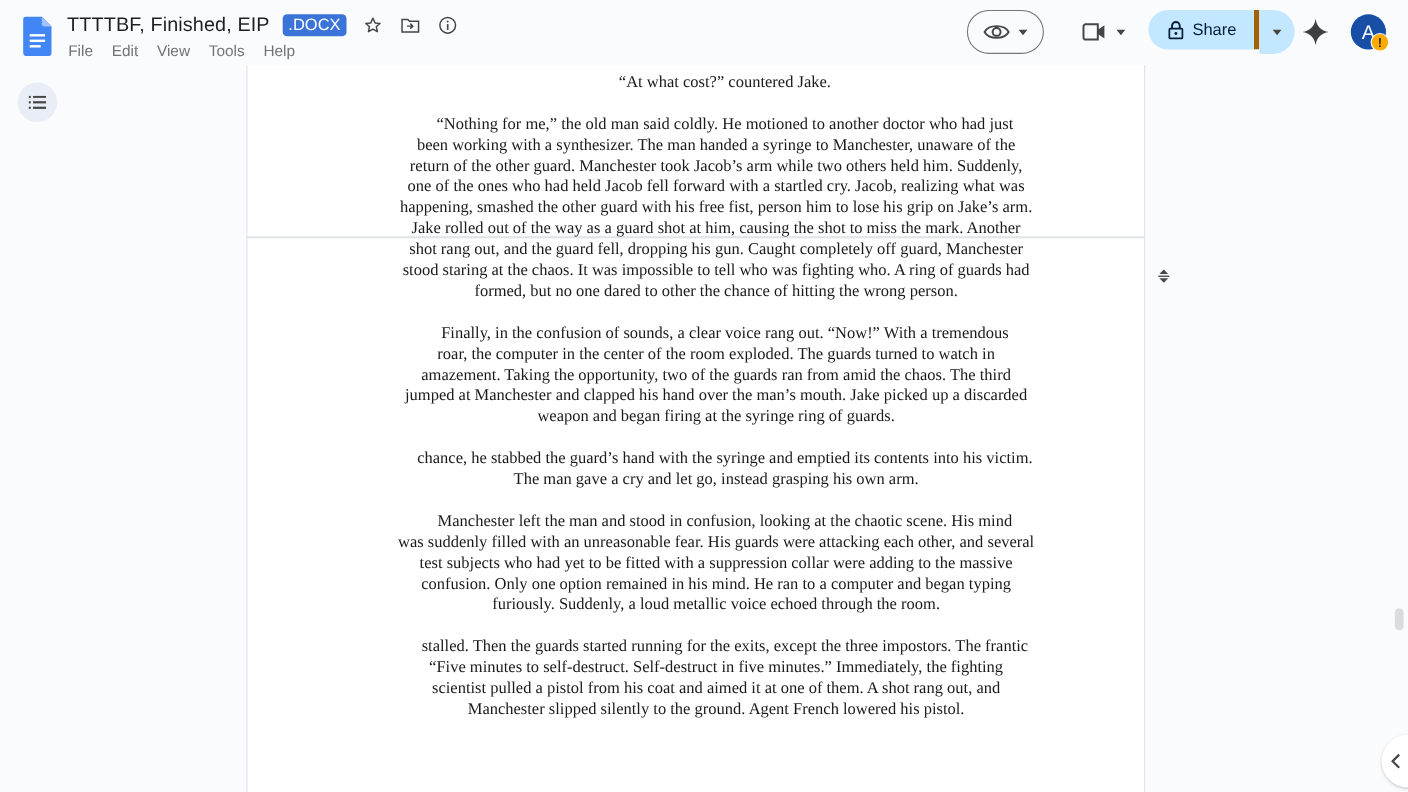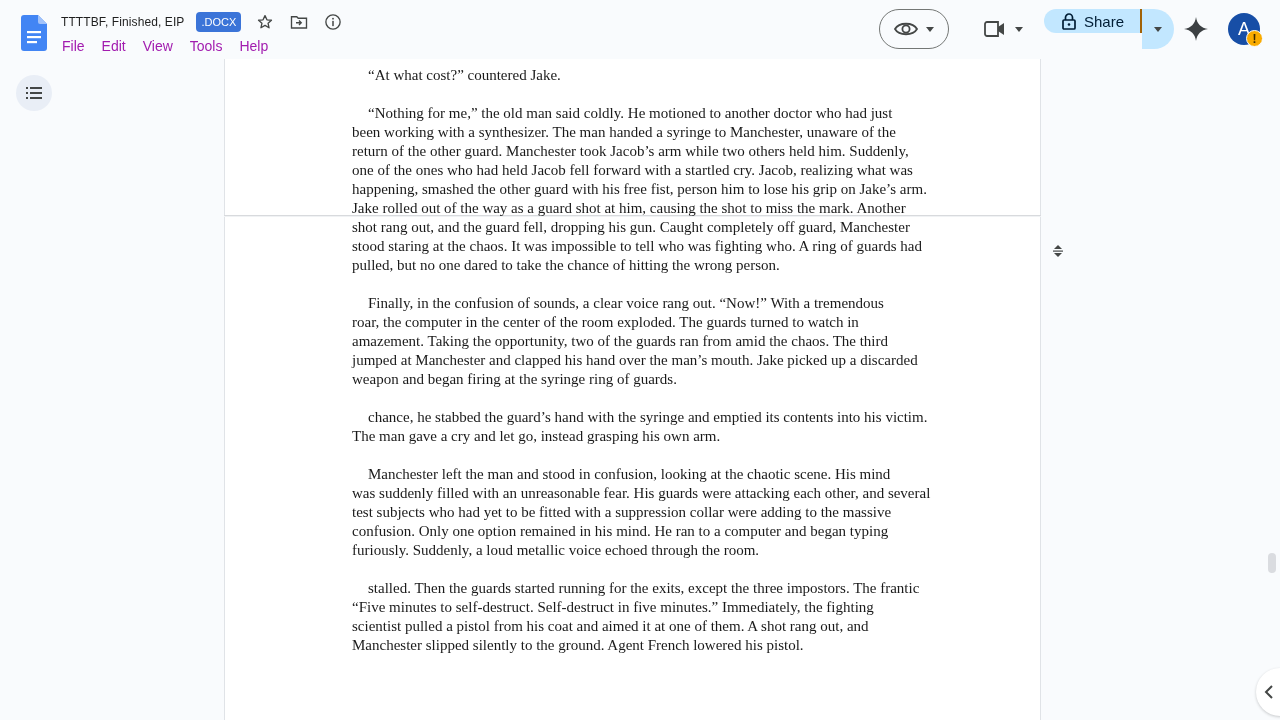--- a/index.html
+++ b/index.html
@@ -1,41 +1,41 @@
 <!DOCTYPE html>
 <html><head>
 <meta charset="utf-8">
 <style>
   * { box-sizing: border-box; margin: 0; padding: 0; }
   html, body { width: 1280px; height: 720px; overflow: hidden; background: #f9fbfd; font-family: "Liberation Sans", sans-serif; }
   .topbar { position: absolute; left: 0; top: 0; width: 1280px; height: 59px; background: #f9fbfd; }
   .doc-logo { position: absolute; left: 21px; top: 15px; width: 26px; height: 36px; }
   .title-row { position: absolute; left: 61px; top: 12px; display: flex; align-items: center; }
-  .doc-title { font-size: 12px; color: #1f1f1f; letter-spacing: 0.1px; }
-  .docx-badge { margin-left: 12px; background: #3b74d8; color: #fff; font-size: 11px; padding: 3px 5px; border-radius: 4px; line-height: 14px; }
+  .doc-title { font-size: 18px; color: #1f1f1f; letter-spacing: 0.1px; }
+  .docx-badge { margin-left: 12px; background: #3b74d8; color: #fff; font-size: 15px; padding: 3px 5px; border-radius: 4px; line-height: 14px; }
   .title-icon { margin-left: 14px; width: 20px; height: 20px; display: flex; align-items: center; justify-content: center; color: #444746; }
   .menubar { position: absolute; left: 62px; top: 37px; display: flex; gap: 0; }
-  .menu-item { font-size: 14px; color: #a21caf; margin-right: 17px; line-height: 18px; }
+  .menu-item { font-size: 14px; color: #737373; margin-right: 17px; line-height: 18px; }
   .view-mode-btn { position: absolute; left: 879px; top: 9px; width: 70px; height: 40px; border: 1px solid #747775; border-radius: 20px; display: flex; align-items: center; justify-content: center; gap: 8px; }
   .meet-btn { position: absolute; left: 978px; top: 9px; width: 50px; height: 40px; display: flex; align-items: center; justify-content: center; gap: 8px; }
   .share-group { position: absolute; left: 1044px; top: 9px; height: 40px; display: flex; }
-  .share-btn { background: #c2e7ff; height: 24px; border-radius: 20px 0 0 20px; display: flex; align-items: center; padding: 0 16px 0 18px; gap: 8px; color: #001d35; font-size: 15px; border-right: 2px solid #a16207; }
+  .share-btn { background: #c2e7ff; height: 36px; border-radius: 20px 0 0 20px; display: flex; align-items: center; padding: 0 16px 0 18px; gap: 8px; color: #001d35; font-size: 15px; border-right: 5px solid #a16207; }
   .share-drop { background: #c2e7ff; height: 40px; width: 32px; border-radius: 0 20px 20px 0; display: flex; align-items: center; justify-content: center; }
   .gemini-btn { position: absolute; left: 1183px; top: 16px; width: 26px; height: 26px; }
   .avatar { position: absolute; left: 1228px; top: 13px; width: 32px; height: 32px; border-radius: 50%; background: #174ea6; color: #fff; font-size: 18px; display: flex; align-items: center; justify-content: center; }
   .avatar-warn { position: absolute; left: 1246px; top: 30px; width: 17px; height: 17px; border-radius: 50%; background: #f9ab00; color: #3c2a00; font-size: 12px; font-weight: bold; display: flex; align-items: center; justify-content: center; border: 1.5px solid #f9fbfd; }
   .caret { width: 0; height: 0; border-left: 4px solid transparent; border-right: 4px solid transparent; border-top: 5px solid #444746; }
 
   .outline-btn { position: absolute; left: 16px; top: 75px; width: 36px; height: 36px; border-radius: 50%; background: #e9eef6; display: flex; align-items: center; justify-content: center; }
 
   .page { position: absolute; left: 224px; top: 59px; width: 817px; height: 661px; background: #ffffff; border-left: 1px solid #e0e3e7; border-right: 1px solid #e0e3e7; }
   .page-break { position: absolute; left: 224px; top: 215px; width: 817px; height: 2px; background: #f0f2f4; border-top: 1px solid #d8dadd; }
   .text { position: absolute; left: 320px; top: 66px; width: 630px; font-family: "Liberation Serif", serif; font-size: 15px; line-height: 19px; color: #1a1a1a; }
   .para { margin-bottom: 19px; text-indent: 48px; }
-  .para .line { display: block; white-space: nowrap; }
+  .para .line { display: block; white-space: nowrap; text-align: center; }
   .para .line + .line { text-indent: 0; margin-left: 32px; }
 
   .pagebreak-toggle { position: absolute; left: 1051px; top: 243px; width: 14px; height: 16px; }
   .scrollbar-thumb { position: absolute; left: 1268px; top: 553px; width: 8px; height: 20px; border-radius: 4px; background: #dadce0; }
   .side-panel-btn { position: absolute; left: 1256px; top: 668px; width: 48px; height: 48px; border-radius: 50%; background: #fff; box-shadow: 0 1px 3px rgba(0,0,0,0.2); display: flex; align-items: center; padding-left: 8px; color: #444746; font-size: 16px; }
 </style>
 </head>
 <body>
 
 <div class="topbar">
@@ -138,21 +138,21 @@
   </p>
   <p class="para">
     <span class="line">“Nothing for me,” the old man said coldly.  He motioned to another doctor who had just</span>
     <span class="line">been working with a synthesizer.  The man handed a syringe to Manchester, unaware of the</span>
     <span class="line">return of the other guard.  Manchester took Jacob’s arm while two others held him.  Suddenly,</span>
     <span class="line">one of the ones who had held Jacob fell forward with a startled cry.  Jacob, realizing what was</span>
     <span class="line">happening, smashed the other guard with his free fist, person him to lose his grip on Jake’s arm.</span>
     <span class="line">Jake rolled out of the way as a guard shot at him, causing the shot to miss the mark.  Another</span>
     <span class="line">shot rang out, and the guard fell, dropping his gun.  Caught completely off guard, Manchester</span>
     <span class="line">stood staring at the chaos.  It was impossible to tell who was fighting who.  A ring of guards had</span>
-    <span class="line">pulled, but no one dared to take the chance of hitting the wrong person.</span>
+    <span class="line">formed, but no one dared to other the chance of hitting the wrong person.</span>
   </p>
   <p class="para">
     <span class="line">Finally, in the confusion of sounds, a clear voice rang out.  “Now!”  With a  tremendous</span>
     <span class="line">roar, the computer in the center of the room exploded.  The guards turned to watch in</span>
     <span class="line">amazement.  Taking the opportunity, two of the guards ran from amid the chaos.  The third</span>
     <span class="line">jumped at Manchester and clapped his hand over the man’s mouth.  Jake picked up a discarded</span>
     <span class="line">weapon and began firing at the syringe ring of guards.</span>
   </p>
   <p class="para">
     <span class="line">chance, he stabbed the guard’s hand with the syringe and emptied its contents into his victim.</span>

